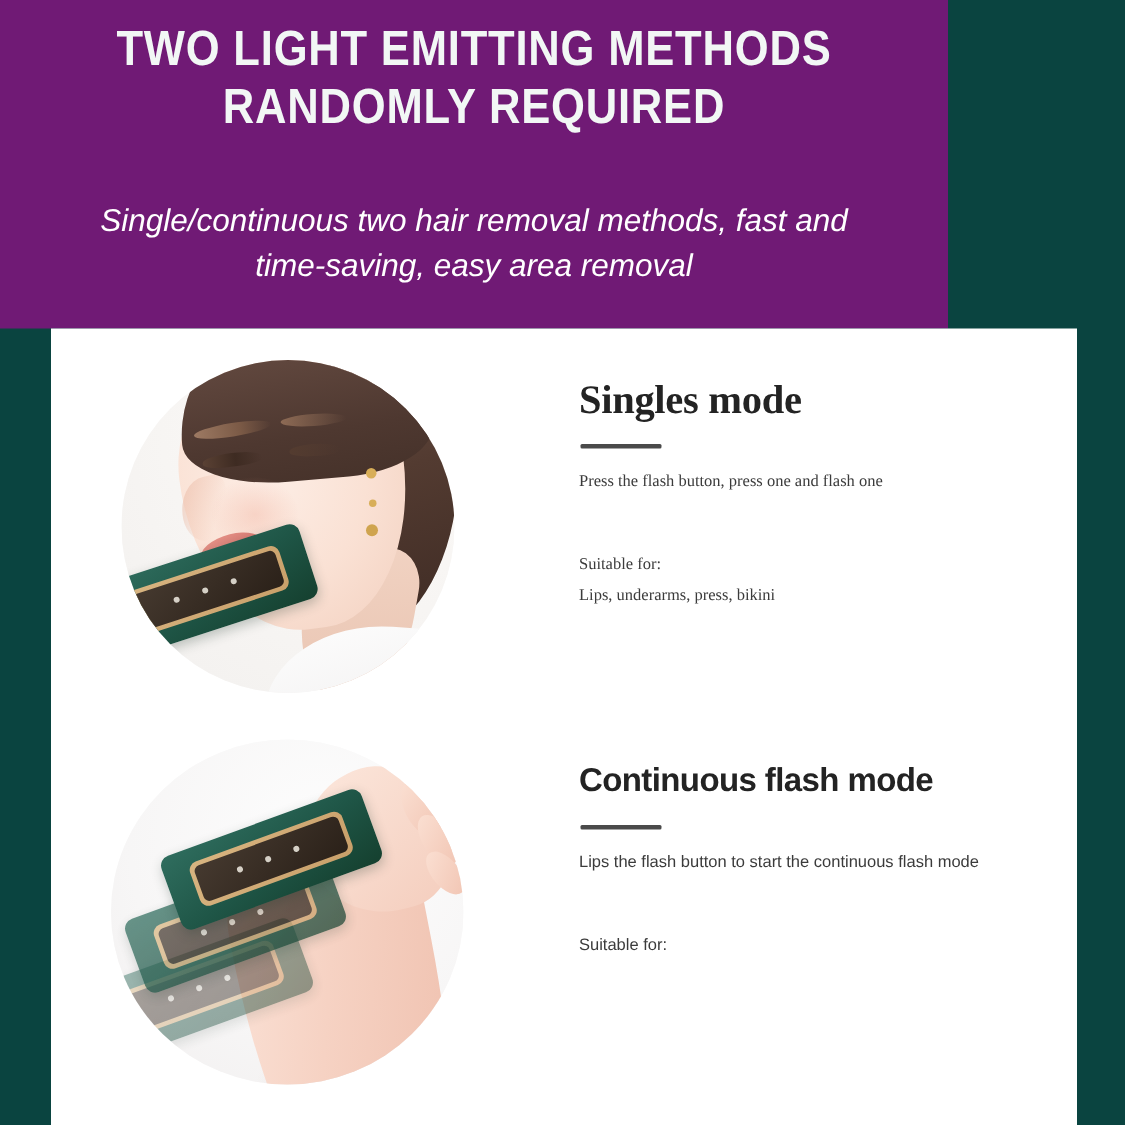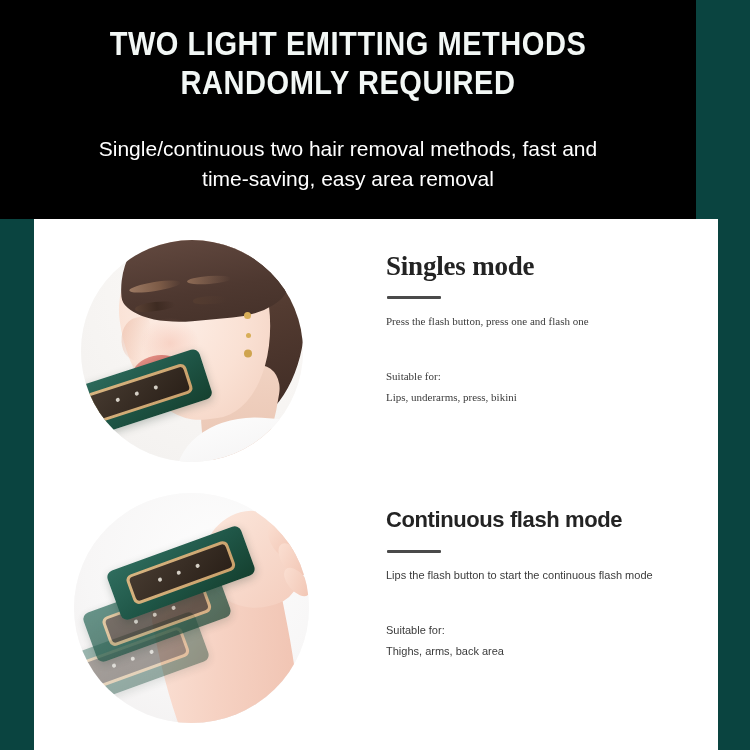--- a/index.html
+++ b/index.html
@@ -13,44 +13,45 @@
     height: 750px;
     overflow: hidden;
     background: #0a4440;
     font-family: "Liberation Sans", sans-serif;
   }
 
   
   .header-band {
     position: absolute;
     left: 0; top: 0;
-    width: 696px;
+    width: 632px;
     height: 219px;
-    background: #000000;
+    background: #701a75;
     box-sizing: border-box;
-    padding-top: 24px;
+    padding-top: 12px;
   }
   .title-block {
     text-align: center;
     color: #f2f7f5;
   }
   .title-line {
     font-family: "Liberation Sans Narrow", "Liberation Sans", sans-serif;
     font-weight: bold;
     font-size: 33px;
     line-height: 39px;
     letter-spacing: 0.6px;
     transform: scaleX(0.88);
     transform-origin: center;
     white-space: nowrap;
   }
   .subtitle-block {
     text-align: center;
     color: #ffffff;
-    margin-top: 32px;
+    margin-top: 43px;
+    font-style: italic;
   }
   .subtitle-line {
     font-size: 21px;
     line-height: 30px;
     font-weight: 400;
     white-space: nowrap;
   }
 
   
   .card {
@@ -412,18 +413,17 @@
             </div>
           </div>
         </div>
       </div>
 
       <div class="text-col" id="text-2">
         <h2 class="mode-heading" id="heading-2">Continuous flash mode</h2>
         <div class="divider"></div>
         <p class="body-text">Lips the flash button to start the continuous flash mode</p>
         <p class="body-text gap">Suitable for:</p>
-        <p class="body-text">Thighs, arms, back area</p>
       </div>
     </div>
 
   </div>
 </div>
 
 </body></html>

